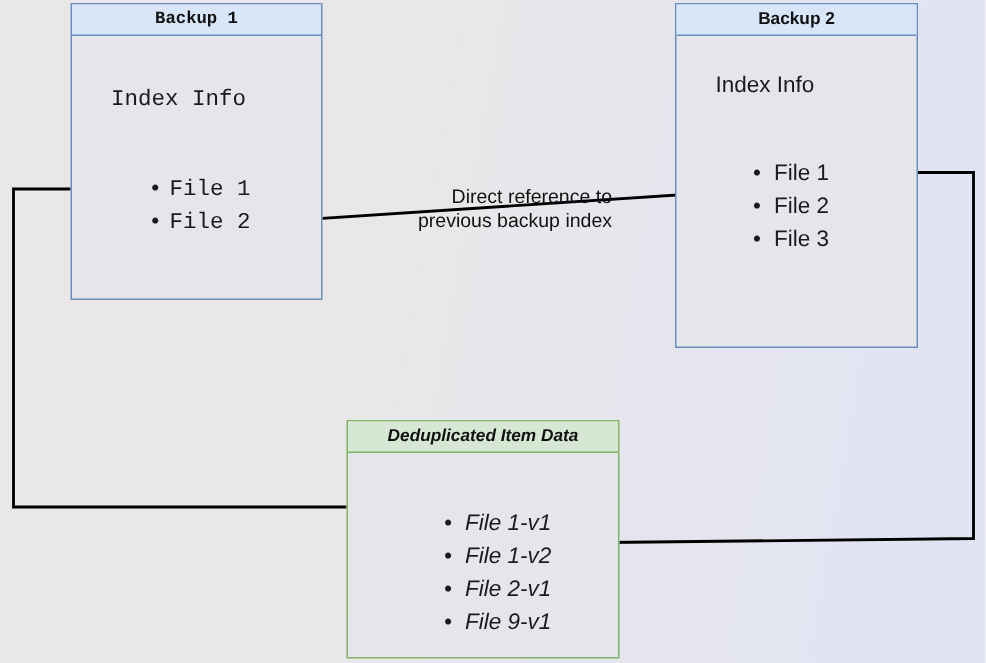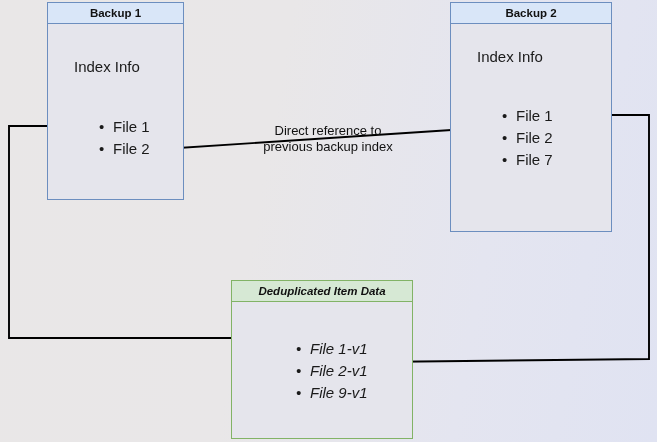--- a/index.html
+++ b/index.html
@@ -108,46 +108,47 @@
 
     <g>
       <path d="M92,126 L9,126 L9,338 L275,338" fill="none" stroke="#000000" stroke-width="1.9" stroke-linejoin="miter" marker-end="url(#arrowhead)"></path>
     </g>
 
     <g>
       <path d="M580,115 L649,115 L649,359 L374,362" fill="none" stroke="#000000" stroke-width="1.9" stroke-linejoin="miter" marker-end="url(#arrowhead)"></path>
     </g>
   </svg>
 
-  <div class="node" style="left:47px; top:2px; width:137px; height:198px;">
+  <div class="node" style="left:47px; top:2px; width:168px; height:198px;font-family:Liberation Mono, monospace;">
     <div class="node-header">Backup 1</div>
     <div class="index-label" style="left:26px; top:55px;">Index Info</div>
     <ul class="file-list" style="left:51px; top:113px;">
       <li>File 1</li>
       <li>File 2</li>
     </ul>
   </div>
 
   <div class="node" style="left:450px; top:2px; width:162px; height:230px;">
     <div class="node-header">Backup 2</div>
     <div class="index-label" style="left:26px; top:45px;">Index Info</div>
     <ul class="file-list" style="left:51px; top:102px;">
       <li>File 1</li>
       <li>File 2</li>
-      <li>File 7</li>
+      <li>File 3</li>
     </ul>
   </div>
 
   <div class="node green" style="left:231px; top:280px; width:182px; height:159px;">
     <div class="node-header">Deduplicated Item Data</div>
     <ul class="file-list" style="left:64px; top:57px;">
       <li>File 1-v1</li>
+      <li>File 1-v2</li>
       <li>File 2-v1</li>
       <li>File 9-v1</li>
     </ul>
   </div>
 
-  <div class="edge-label" style="left:248px; top:123px; width:160px;">
+  <div class="edge-label" style="left:248px; top:123px; width:160px;text-align:right;">
     <div>Direct reference to</div>
     <div>previous backup index</div>
   </div>
 
 </div>
 
 </body></html>

